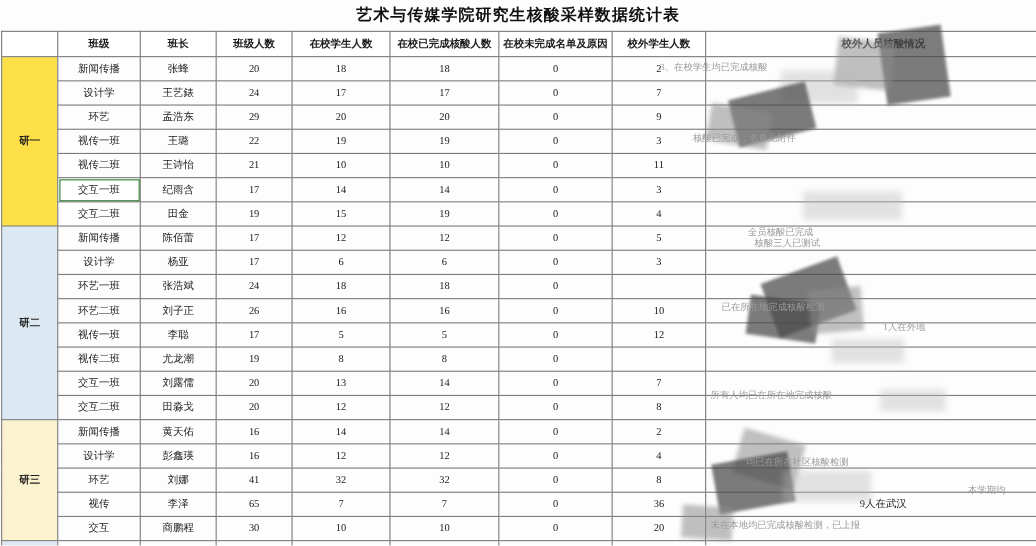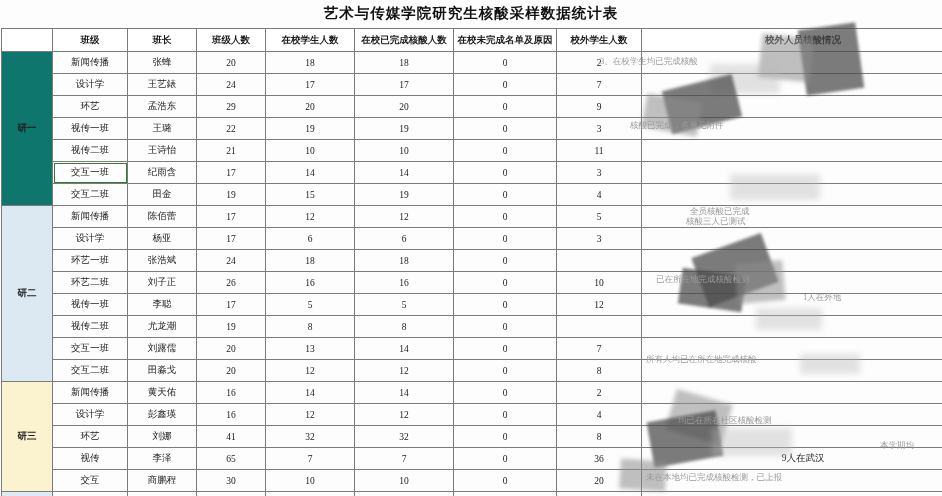--- a/index.html
+++ b/index.html
@@ -60,21 +60,21 @@
   .c-class   { width: 72px; }
   .c-monitor { width: 66px; }
   .c-num     { width: 66px; }
   .c-ins     { width: 86px; }
   .c-done    { width: 96px; margin-left: 12px; }
   .c-undone  { width: 100px; }
   .c-off     { width: 82px; }
   .c-remark  { width: 320px; }
 
   
-  .g1 { background: #0f766e; margin-top: 24px; }
+  .g1 { background: #fde047; margin-top: 24px; }
   .g2 { background: #dce9f2; }
   .g3 { background: #fbf3cf; }
   .g4 { background: #dfe8f5; }
 
   .highlight-cell {
     background: #ffffff;
     outline: 1px solid #2e7d32;
     outline-offset: -2px;
   }
   .remark {
@@ -366,21 +366,21 @@
     <div class="sm" style="left:110px; top:372px; width:58px; height:42px; transform:rotate(16deg);"></div>
     <div class="sm dark" style="left:90px;  top:392px; width:70px; height:46px; transform:rotate(-10deg);"></div>
     <div class="sm light" style="left:152px; top:404px; width:80px; height:28px;"></div>
     <div class="sm" style="left:60px;  top:436px; width:46px; height:30px; transform:rotate(4deg);"></div>
     <div class="sm light" style="left:240px; top:330px; width:60px; height:20px;"></div>
   </div>
 
   <div class="smudge-layer" style="left:560px; top:24px;" id="ghost-host">
       <div class="ghost-text" style="left: 40px; top: 32px;">3、在校学生均已完成核酸</div>
       <div class="ghost-text" style="left: 70px; top: 96px;">核酸已完成，名单见附件</div>
-      <div class="ghost-text" style="left: 130px; top: 182px;">全员核酸已完成</div>
+      <div class="ghost-text" style="left: 120px; top: 182px;">全员核酸已完成</div>
       <div class="ghost-text" style="left: 126px; top: 192px;">核酸三人已测试</div>
       <div class="ghost-text" style="left: 96px; top: 250px;">已在所在地完成核酸检测</div>
       <div class="ghost-text" style="left: 243px; top: 268px;">1人在外地</div>
       <div class="ghost-text" style="left: 86px; top: 330px;">所有人均已在所在地完成核酸</div>
       <div class="ghost-text" style="left: 118px; top: 391px;">均已在所在社区核酸检测</div>
       <div class="ghost-text" style="left: 86px; top: 448px;">未在本地均已完成核酸检测，已上报</div>
       <div class="ghost-text" style="left: 320px; top: 416px;">本学期均</div>
     </div>
 
 </div>

